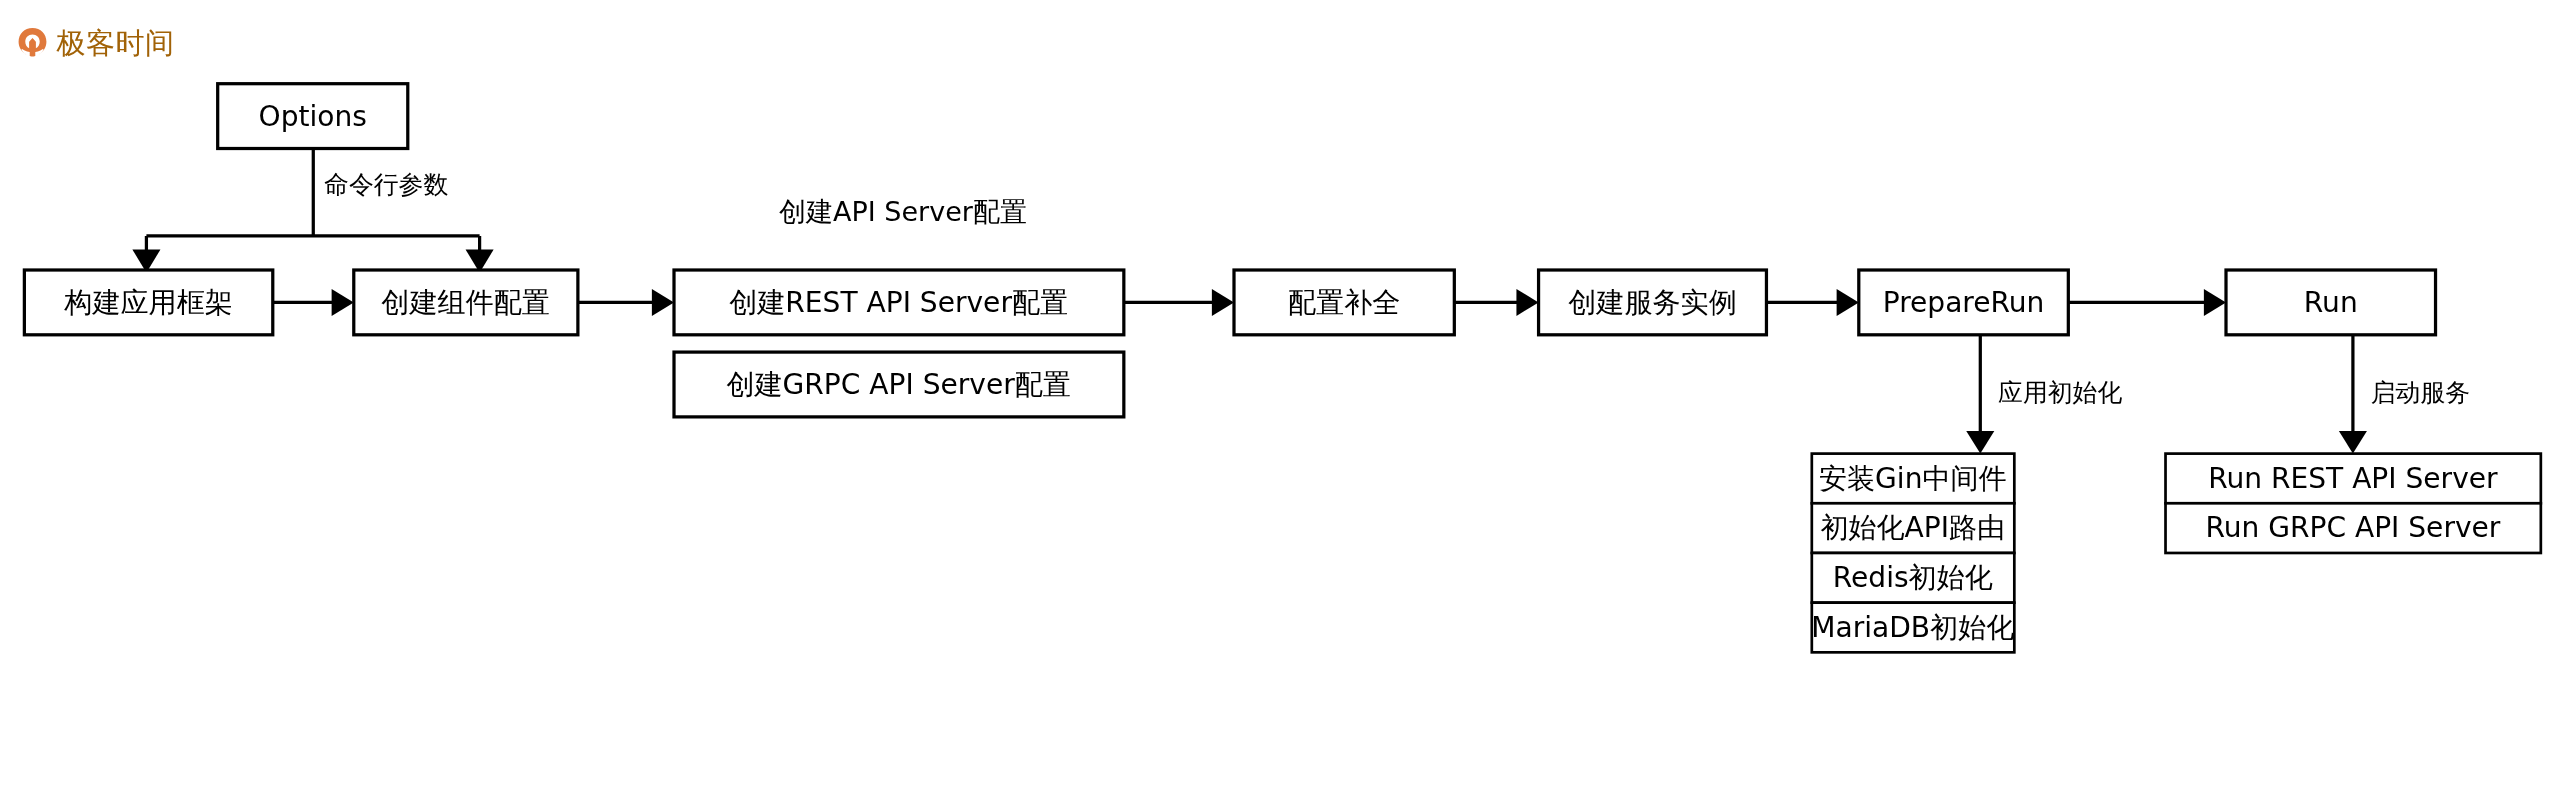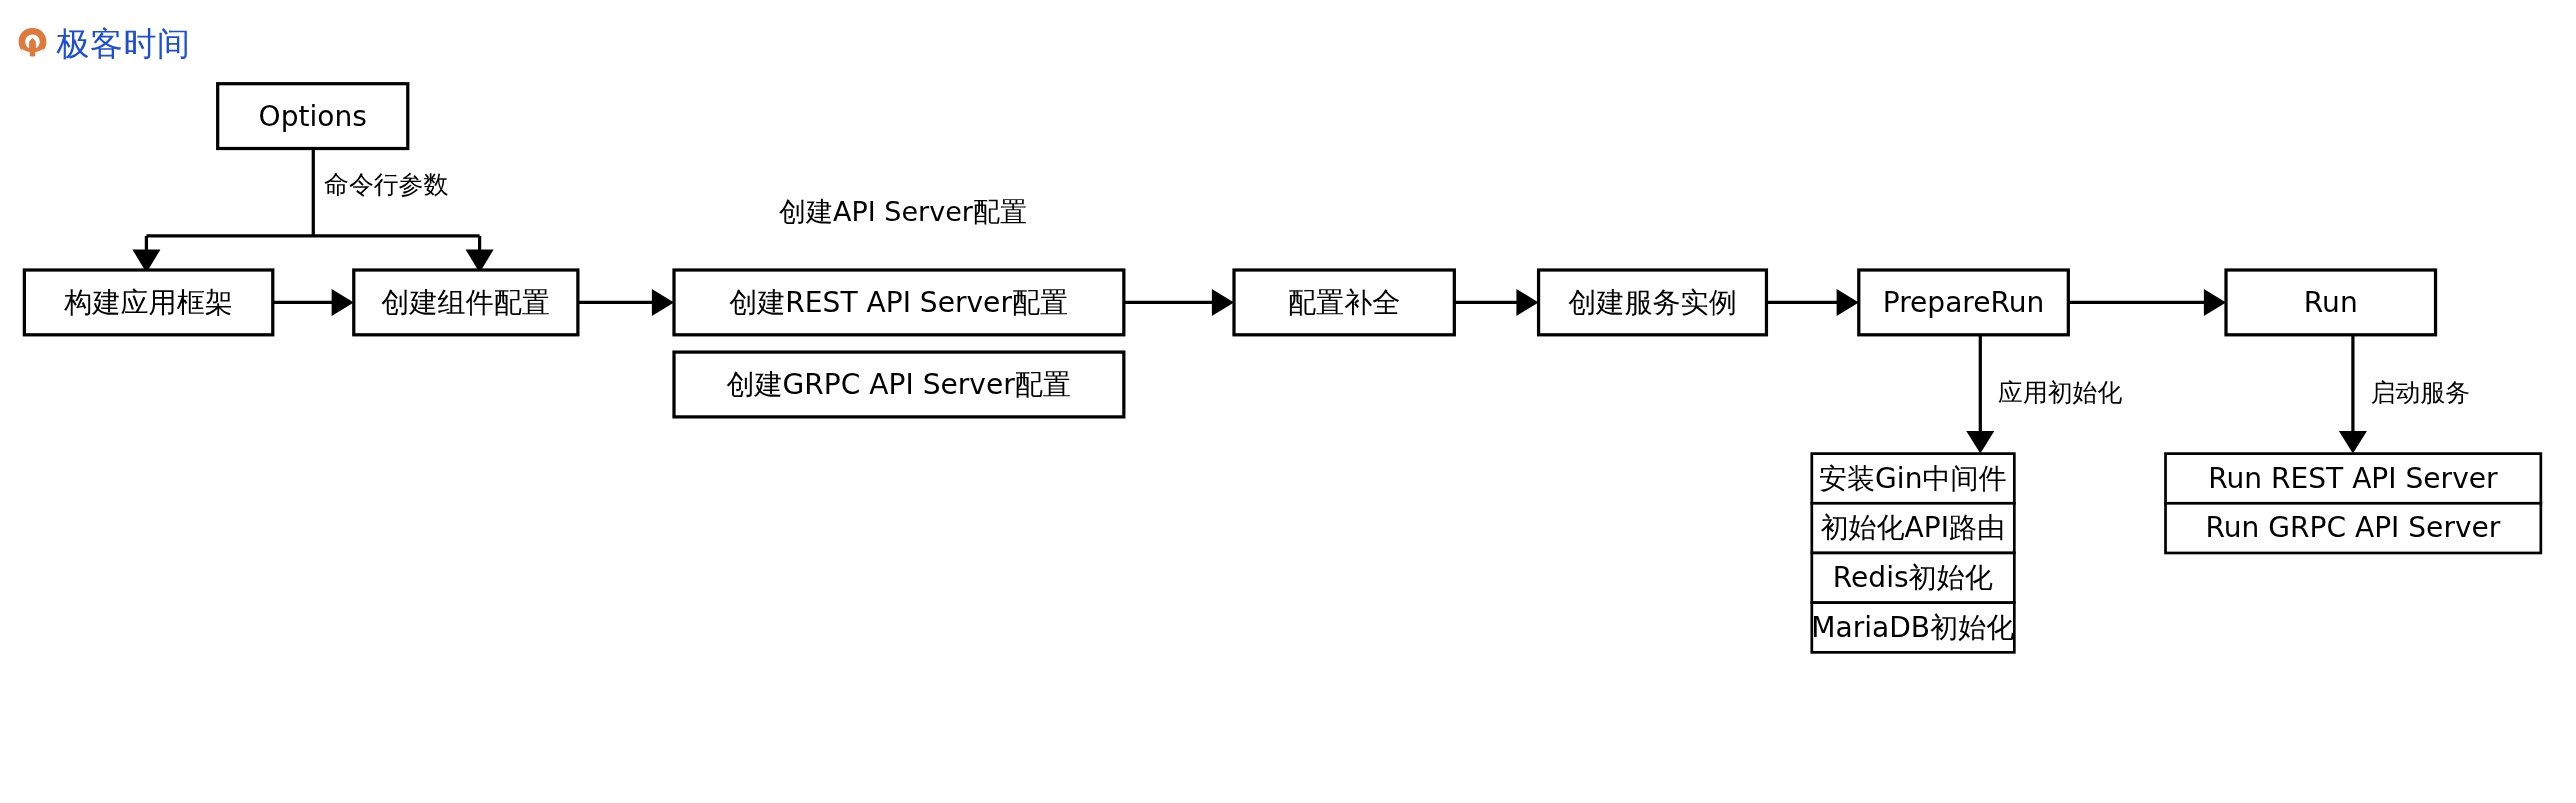--- a/index.html
+++ b/index.html
@@ -24,23 +24,23 @@
   .brand {
     position: absolute;
     left: 16px;
     top: 27px;
     display: flex;
     align-items: center;
     gap: 7.6px;
   }
   .brand-mark { width: 33px; height: 33px; display: block; }
   .brand-text {
-    font-size: 33px;
+    font-size: 29px;
     line-height: 1;
-    color: #1d4ed8;
+    color: #a16207;
     font-family: "DejaVu Sans", "Liberation Sans", sans-serif;
     letter-spacing: 0.5px;
     white-space: nowrap;
   }
 
   
   #diagram {
     position: absolute;
     left: 0; top: 0;
     width: 2576px;

